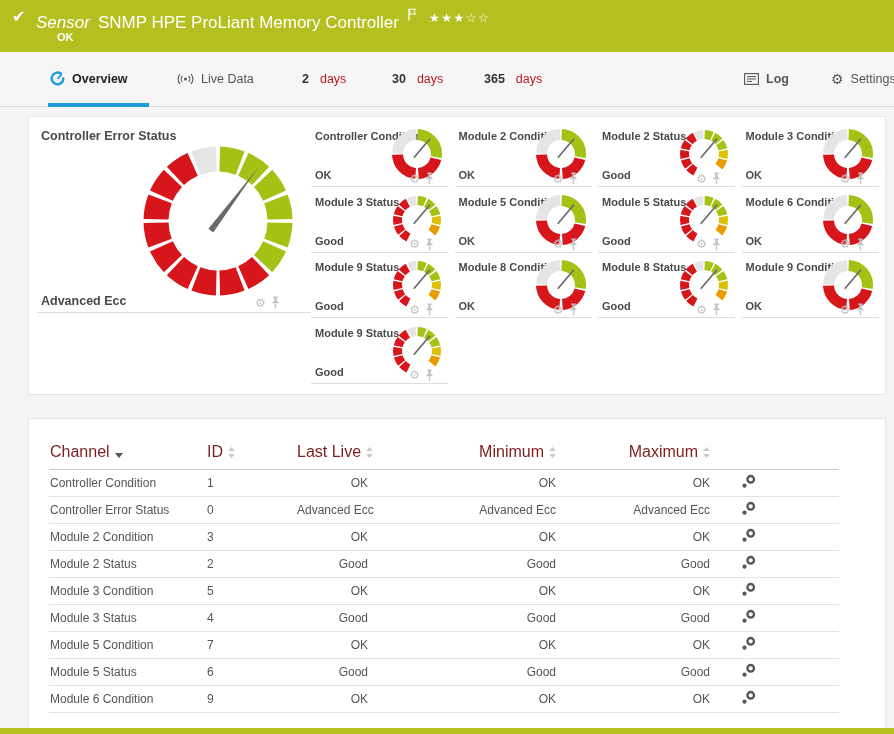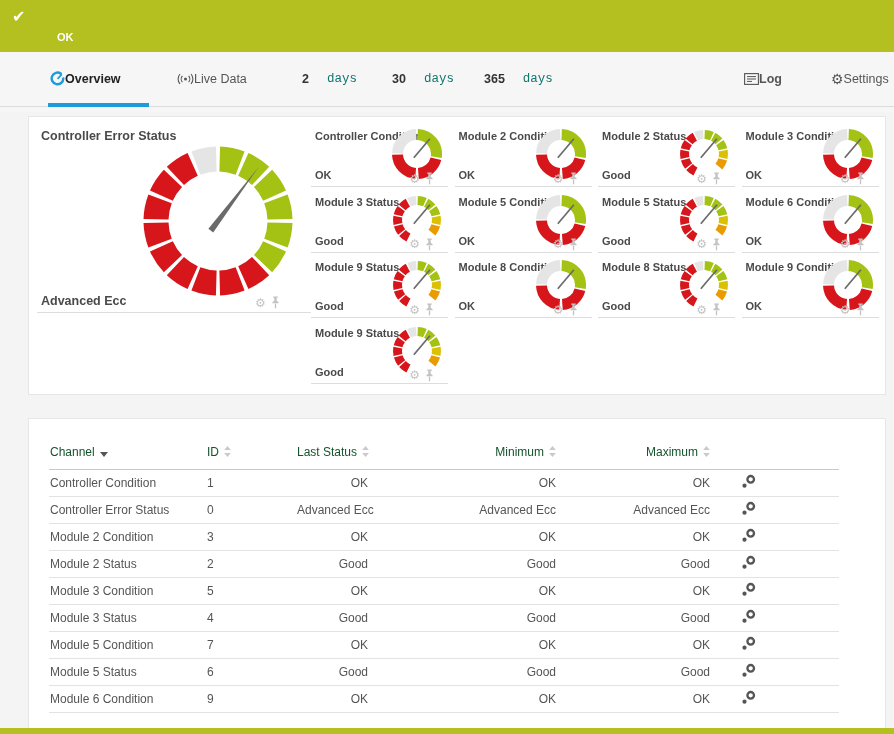--- a/index.html
+++ b/index.html
@@ -14,26 +14,26 @@
   .hdr { position:absolute; left:0; top:0; width:894px; height:52px; }
   .hdr-check { position:absolute; left:12px; top:7px; color:#fff; font-size:16px; font-weight:bold; }
   .hdr-line1 { position:absolute; left:36px; top:6px; color:#fff; font-size:17px; white-space:nowrap; }
   .hdr-type { font-style:italic; margin-right:8px; }
   .hdr-flag { margin-left:9px; vertical-align:7px; }
   .hdr-stars { margin-left:12px; font-size:12px; letter-spacing:1.5px; color:#fff; vertical-align:6px; cursor:pointer; }
   .hdr-status { position:absolute; left:57px; top:31px; color:#fff; font-size:11px; font-weight:bold; }
   
   .tabbar { position:absolute; left:0; top:52px; width:894px; height:60px; background:#f6f6f6; }
   .tabline { position:absolute; left:0; top:54px; width:894px; height:1px; background:#dcdcdc; }
-  .tab { position:absolute; top:0; height:53px; display:flex; align-items:center; 
+  .tab { position:absolute; top:0; height:53px; display:flex; align-items:center; gap:7px;
          font-size:12.5px; color:#555; cursor:pointer; white-space:nowrap; }
   .tab .tab-icon { display:inline-flex; align-items:center; }
   .tab.active { color:#222; font-weight:bold; }
   .tab b { color:#333; font-weight:bold; }
-  .tab .tab-days { margin-left:18px; color:#0f766e;font-family:Liberation Mono, monospace; }
+  .tab .tab-days { margin-left:4px; color:#b91c1c; }
   .active-underline { position:absolute; left:48px; top:51px; width:101px; height:4px; }
   
   .panel { position:absolute; left:28px; width:858px; background:#fff; border:1px solid #e6e6e6; }
   .gauges-panel { top:116px; height:279px; }
   .table-panel  { top:418px; height:340px; }
   
   .bg-title { position:absolute; left:12px; top:12px; font-size:12.5px; font-weight:bold; color:#4a4a4a; }
   .bg-dial  { position:absolute; left:109px; top:24px; width:160px; height:160px; }
   .bg-value { position:absolute; left:12px; top:177px; font-size:12.5px; font-weight:bold; color:#4a4a4a; }
   .bg-icons { position:absolute; left:226px; top:179px; }
@@ -43,35 +43,41 @@
   .sg-title { position:absolute; left:4px; top:5px; font-size:11px; font-weight:bold; color:#4a4a4a; }
   .sg-value { position:absolute; left:4px; bottom:5px; font-size:11px; font-weight:bold; color:#4a4a4a; }
   .sg-dial  { position:absolute; right:5px; top:3px; width:52px; height:52px; }
   .sg-icons { position:absolute; right:14px; bottom:1px; }
   .corner-icons { display:flex; align-items:center; gap:5px; }
   .gear-glyph { color:#c3c3c3; font-size:12px; line-height:12px; cursor:pointer;
                 font-family:"DejaVu Sans",sans-serif; }
   .pin-glyph { cursor:pointer; display:inline-flex; }
   
   table.ch { position:absolute; left:20px; top:18px; width:790px; border-collapse:collapse; table-layout:fixed; }
-  table.ch th { font-weight:normal; color:#14532d; font-size:12px; height:32px;
+  table.ch th { font-weight:normal; color:#7f1d1d; font-size:16px; height:32px;
                 border-bottom:1px solid #c9c9c9; white-space:nowrap; cursor:pointer; }
   table.ch td { color:#555; font-size:12px; height:27px; border-bottom:1px solid #e3e3e3; white-space:nowrap; }
   .al { text-align:left; } .ar { text-align:right; }
   .sort-ic { margin-left:5px; vertical-align:-1px; }
   .wrench-cell { padding-left:30px !important; text-align:left; }
   .wrench-btn { display:inline-flex; cursor:pointer; }
   
   .footer-bar { position:absolute; left:0; top:728px; width:894px; height:6px; z-index:9; }
 </style>
 </head>
 <body>
 
 <div class="hdr" style="background: rgb(180, 192, 31);">
   <span class="hdr-check">✔</span>
+  <div class="hdr-line1">
+    <span class="hdr-type">Sensor</span><span>SNMP HPE ProLiant Memory Controller</span><span class="hdr-flag"><svg width="9" height="13" viewBox="0 0 9 13">
+          <path d="M1 0.5 V12.5" stroke="#fff" stroke-width="1.3"></path>
+          <path d="M1.7 1.2 H7.8 L5.9 3.6 L7.8 6 H1.7 Z" fill="none" stroke="#fff" stroke-width="1"></path>
+        </svg></span><span class="hdr-stars" id="stars">★★★☆☆</span>
+  </div>
   <div class="hdr-status">OK</div>
 </div>
 
 <nav class="tabbar" id="tabbar">
   <div class="tabline"></div>
   <div class="active-underline" style="background: rgb(30, 156, 217);"></div>
 <div class="tab active" style="left: 50px;">
       <span class="tab-icon">
         <svg width="15" height="15" viewBox="0 0 16 16">
           <path d="M11.5 2.8 A6.2 6.2 0 1 0 14.2 8" fill="none" stroke="#1e9cd9" stroke-width="2.6" stroke-linecap="round"></path>
@@ -472,21 +478,21 @@
     </colgroup>
     <thead>
         <tr id="chhead">
           <th class="al"><span>Channel</span><span class="sort-ic"><svg width="8" height="5" viewBox="0 0 8 5">
                 <path d="M0 0 H8 L4 5 Z" fill="#555"></path>
               </svg></span></th>
           <th class="al"><span>ID</span><span class="sort-ic"><svg width="7" height="11" viewBox="0 0 7 11">
                 <path d="M3.5 0 L6.8 4 H0.2 Z" fill="#c9c9c9"></path>
                 <path d="M3.5 11 L0.2 7 H6.8 Z" fill="#c9c9c9"></path>
               </svg></span></th>
-          <th class="ar"><span>Last Status</span><span class="sort-ic"><svg width="7" height="11" viewBox="0 0 7 11">
+          <th class="ar"><span>Last Live</span><span class="sort-ic"><svg width="7" height="11" viewBox="0 0 7 11">
                 <path d="M3.5 0 L6.8 4 H0.2 Z" fill="#c9c9c9"></path>
                 <path d="M3.5 11 L0.2 7 H6.8 Z" fill="#c9c9c9"></path>
               </svg></span></th>
           <th class="ar"><span>Minimum</span><span class="sort-ic"><svg width="7" height="11" viewBox="0 0 7 11">
                 <path d="M3.5 0 L6.8 4 H0.2 Z" fill="#c9c9c9"></path>
                 <path d="M3.5 11 L0.2 7 H6.8 Z" fill="#c9c9c9"></path>
               </svg></span></th>
           <th class="ar"><span>Maximum</span><span class="sort-ic"><svg width="7" height="11" viewBox="0 0 7 11">
                 <path d="M3.5 0 L6.8 4 H0.2 Z" fill="#c9c9c9"></path>
                 <path d="M3.5 11 L0.2 7 H6.8 Z" fill="#c9c9c9"></path>

